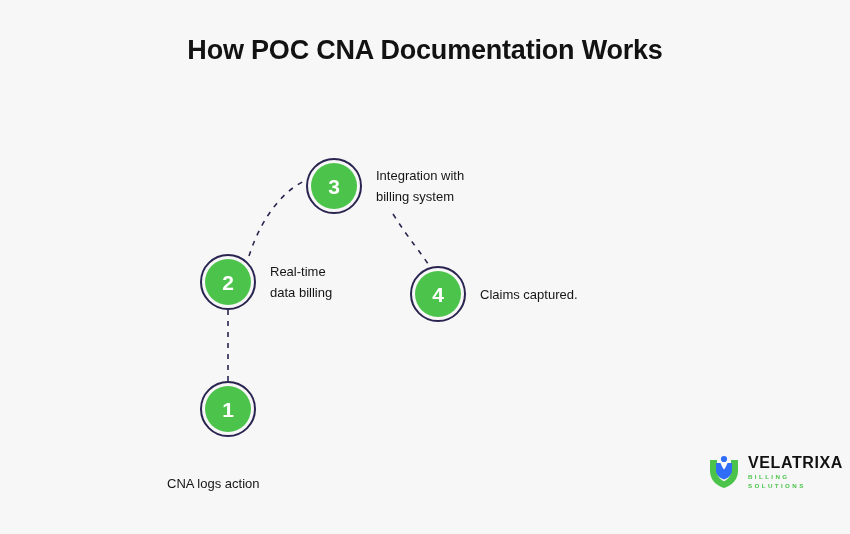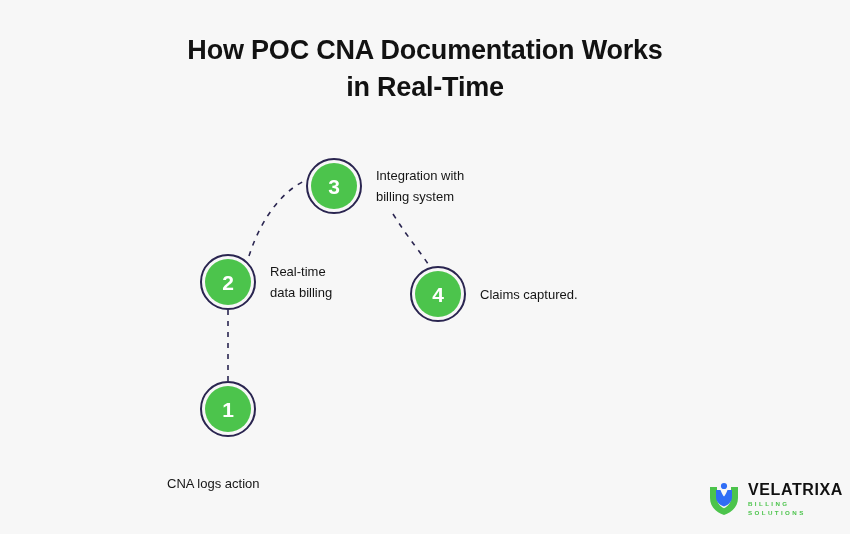--- a/index.html
+++ b/index.html
@@ -98,21 +98,21 @@
   .step-below .step-label {
     margin-left: 0;
     margin-top: 12px;
     padding-left: 2px;
   }
 
   
   .logo {
     position: absolute;
     left: 706px;
-    top: 481px;
+    top: 454px;
     display: flex;
     align-items: center;
   }
   .logo-mark {
     width: 36px;
     height: 36px;
     flex: 0 0 auto;
   }
   .logo-text {
     margin-left: 6px;
@@ -136,21 +136,20 @@
     margin-top: 1px;
   }
 </style>
 </head>
 <body>
 
 <div id="infographic">
 
   <div class="title-block">
     <div class="title-line">How POC CNA Documentation Works</div>
-    <div class="title-line">in Real-Time</div>
   </div>
 
   <svg class="connectors" viewBox="0 0 850 534" xmlns="http://www.w3.org/2000/svg">
 
     <line x1="228" y1="381" x2="228" y2="308" stroke="#2a2550" stroke-width="1.6" stroke-dasharray="5 6" fill="none"></line>
 
     <path d="M 249 256 C 262 215 286 188 307 180" stroke="#2a2550" stroke-width="1.6" stroke-dasharray="5 6" fill="none"></path>
 
     <path d="M 393 214 C 408 238 422 254 430 267" stroke="#2a2550" stroke-width="1.6" stroke-dasharray="5 6" fill="none"></path>
   </svg>

